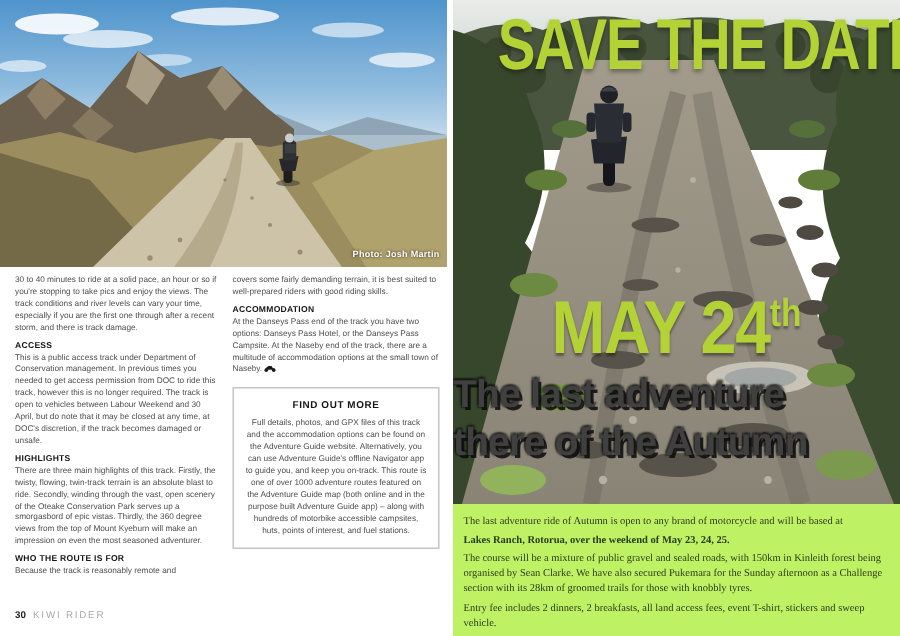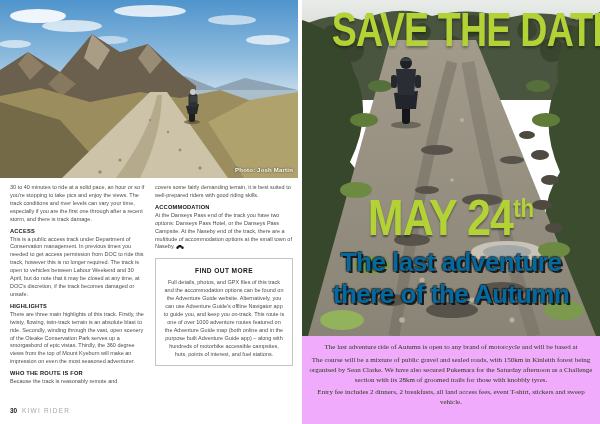--- a/index.html
+++ b/index.html
@@ -31,25 +31,25 @@
   .photo-right svg{display:block;width:298px;height:336px;}
   .headline{position:absolute;top:4px;left:0;width:298px;text-align:center;
             font-weight:800;font-size:47px;line-height:50px;color:#b3d235;white-space:nowrap;
             transform:scale(.80,1.02);transform-origin:50% 0;letter-spacing:-1px;
             text-shadow:0 2px 3px rgba(0,0,0,.35);}
   .date-line{position:absolute;top:192px;left:0;width:298px;text-align:center;
              font-weight:800;font-size:50px;line-height:52px;color:#b3d235;white-space:nowrap;
              transform:scaleX(.86);transform-origin:50% 0;letter-spacing:-1px;
              text-shadow:0 2px 2px rgba(0,0,0,.4);}
   .date-line sup{font-size:26px;line-height:0;vertical-align:18px;letter-spacing:0;}
-  .subhead{position:absolute;top:246px;left:0;width:298px;text-align:center;color:#0369a1;
+  .subhead{position:absolute;top:246px;left:0;width:298px;color:#404040;
            font-weight:800;font-size:26px;line-height:32px;letter-spacing:-.5px;
            text-shadow:2px 2px 0 rgba(10,10,10,.85),-1px -1px 1px rgba(10,10,10,.5),1px -1px 1px rgba(10,10,10,.5),-1px 1px 1px rgba(10,10,10,.5);}
-  .info-box{position:absolute;left:0;right:0;top:336px;bottom:0;background:#f0abfc;
-            box-sizing:border-box;padding:6px 7px 2px 7px;text-align:center;
+  .info-box{position:absolute;left:0;right:0;top:336px;bottom:0;background:#bef264;
+            box-sizing:border-box;padding:6px 7px 2px 7px;text-align:left;
             font-family:"Liberation Serif",serif;color:#2b3a1b;font-size:7px;line-height:10px;}
   .info-box p{margin:0 0 2.5px 0;}
   .info-box .bold{font-weight:bold;}
 </style>
 </head>
 <body>
 
 <div class="spread">
 
   <section class="page-left">
@@ -228,18 +228,19 @@
 
     <div class="date-line"><span>MAY 24</span><sup>th</sup></div>
 
     <div class="subhead">
       <div>The last adventure</div>
       <div>there of the Autumn</div>
     </div>
 
     <div class="info-box">
       <p>The last adventure ride of Autumn is open to any brand of motorcycle and will be based at</p>
-      <p>The course will be a mixture of public gravel and sealed roads, with 150km in Kinleith forest being organised by Sean Clarke. We have also secured Pukemara for the Saturday afternoon as a Challenge section with its 28km of groomed trails for those with knobbly tyres.</p>
+      <p class="bold">Lakes Ranch, Rotorua, over the weekend of May 23, 24, 25.</p>
+      <p>The course will be a mixture of public gravel and sealed roads, with 150km in Kinleith forest being organised by Sean Clarke. We have also secured Pukemara for the Sunday afternoon as a Challenge section with its 28km of groomed trails for those with knobbly tyres.</p>
       <p>Entry fee includes 2 dinners, 2 breakfasts, all land access fees, event T-shirt, stickers and sweep vehicle.</p>
     </div>
   </section>
 
 </div>
 
 </body></html>

